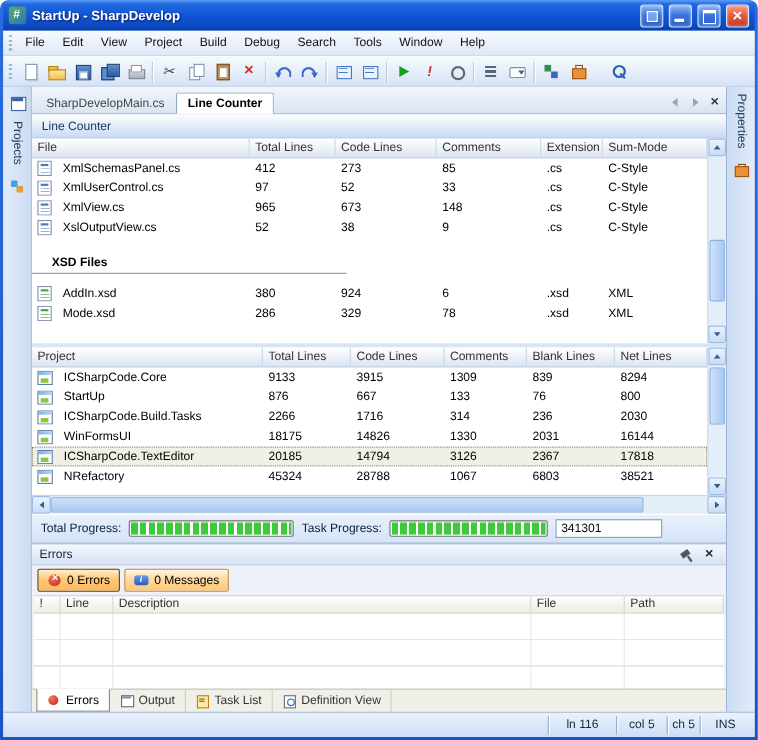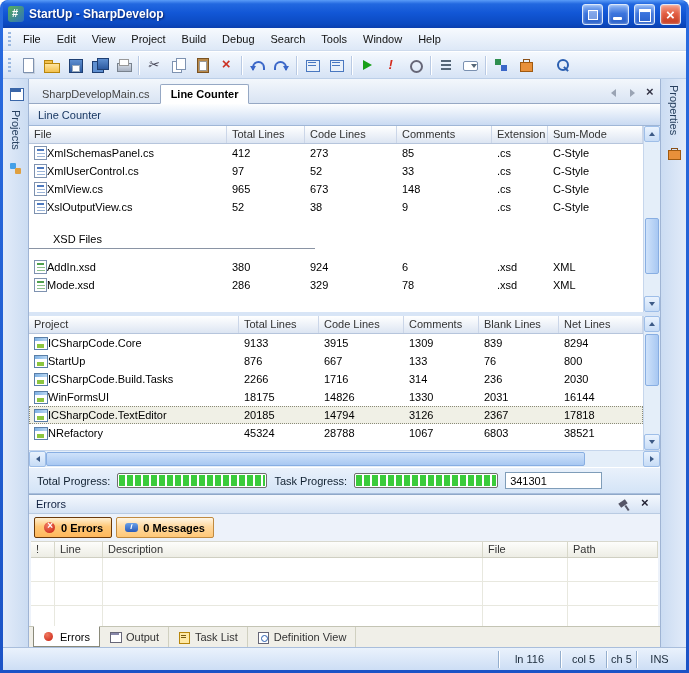--- a/index.html
+++ b/index.html
@@ -98,24 +98,24 @@
 .tarea{position:relative;flex:none;background:#fff}
 .tarea.files{height:186px}
 .tarea.projects{height:134px}
 .tinner{margin-right:17px;height:100%;overflow:hidden}
 .thead{display:grid;height:18px;background:linear-gradient(180deg,#fff,#e7edf6 70%,#dce5f2);border-bottom:1px solid #b6c5dc}
 .thead>div{padding:2px 5px;border-right:1px solid #cbd6e8;color:#333;white-space:nowrap;overflow:hidden}
 .trow{display:grid;height:18px;align-items:center}
 .trow>div{padding:0 5px;white-space:nowrap;overflow:hidden}
 .files .thead,.files .trow{grid-template-columns:198px 78px 92px 95px 56px 1fr}
 .projects .thead,.projects .trow{grid-template-columns:210px 80px 85px 75px 80px 1fr}
-.nm{display:flex;align-items:center;gap:0}
+.nm{display:flex;align-items:center;gap:10px}
 .trow.sel{background:#f0f0e6;outline:1px dotted #8a8a78;outline-offset:-1px}
 .sp12{height:13px}.sp8{height:9px}
-.group-row{height:20px;display:flex;align-items:flex-end;padding:0 0 3px 24px;font-weight:normal;width:286px;border-bottom:1px solid #8a94a4}
+.group-row{height:20px;display:flex;align-items:flex-end;padding:0 0 3px 18px;font-weight:bold;width:286px;border-bottom:1px solid #8a94a4}
 .fi{width:13px;height:14px;background:#fff;border:1px solid #7e92b0;position:relative;flex:none}
 .fi::before{content:"";position:absolute;left:2px;top:2px;width:7px;height:2px;background:#4d79bf}
 .fi::after{content:"";position:absolute;left:2px;top:6px;width:8px;height:5px;background:repeating-linear-gradient(180deg,#9ab4d8 0 1px,transparent 1px 3px)}
 .fi.xsd::before{background:#4fa04f}
 .fi.xsd::after{background:repeating-linear-gradient(180deg,#8cc08c 0 1px,transparent 1px 3px)}
 .pi{width:14px;height:13px;background:#fff;border:1px solid #5a7fa8;position:relative;flex:none}
 .pi::before{content:"";position:absolute;left:0;top:0;right:0;height:3px;background:linear-gradient(90deg,#7fb2e5,#b8d6f2)}
 .pi::after{content:"";position:absolute;left:2px;top:6px;width:7px;height:4px;background:#8cc63f}
 
 
@@ -145,21 +145,21 @@
 
 
 .errors{flex:1;display:flex;flex-direction:column;min-height:0;background:#edf2fa;border-top:1px solid #8fa8c8}
 .eheader{height:19px;flex:none;display:flex;align-items:center;padding:0 7px;color:#102040;background:linear-gradient(180deg,#f4f8fd,#d6e3f4);border-bottom:1px solid #b9cbe2}
 .eh-btns{margin-left:auto;display:flex;gap:6px}
 .ehb{width:15px;height:14px;position:relative}
 .ehb.pin::before{content:"";position:absolute;left:2px;top:4px;width:8px;height:5px;background:#556;transform:rotate(-35deg)}
 .ehb.pin::after{content:"";position:absolute;left:9px;top:8px;width:2px;height:6px;background:#556;transform:rotate(-35deg)}
 .ehb.xclose::before{content:"×";position:absolute;left:3px;top:-2px;font-size:13px;font-weight:bold;color:#223}
 .etools{height:27px;flex:none;display:flex;align-items:center;gap:4px;padding:0 5px}
-.toggle{height:21px;display:flex;align-items:center;gap:5px;padding:0 8px;border:1px solid #c08a40;border-radius:2px;background:linear-gradient(180deg,#fff6e4,#ffd9a0 45%,#ffc878);font-weight:bold}
+.toggle{height:21px;display:flex;align-items:center;gap:5px;padding:0 8px;border:1px solid #c08a40;border-radius:2px;background:linear-gradient(180deg,#fff6e4,#ffd9a0 45%,#ffc878);font-weight:normal}
 .toggle.first{border-color:#6b3a0a;background:linear-gradient(180deg,#ffefd0,#ffc878 45%,#ffb85c)}
 .sti{width:13px;height:13px;position:relative;flex:none}
 .sti::before,.sti::after{position:absolute;content:""}
 .st-err::before{left:1px;top:1px;width:11px;height:11px;border-radius:50%;background:radial-gradient(circle at 35% 30%,#f07a60,#c81e10)}
 .st-err::after{content:"×";left:4px;top:-1px;color:#fff;font-size:10px;font-weight:bold}
 .st-warn::before{left:0;top:1px;border-left:6px solid transparent;border-right:6px solid transparent;border-bottom:11px solid #ffc820}
 .st-warn::after{content:"!";left:5px;top:2px;font-size:8px;font-weight:bold;color:#000}
 .st-msg::before{left:0;top:2px;width:13px;height:9px;border-radius:3px;background:linear-gradient(180deg,#6aa0e8,#2a5ab8)}
 .st-msg::after{content:"i";left:5px;top:1px;font-size:8px;font-weight:bold;color:#fff}
 .egrid-head{display:grid;grid-template-columns:24px 48px 380px 85px 1fr;height:17px;flex:none;margin:0 2px;background:linear-gradient(180deg,#fdfdfb,#ededE5);border-top:1px solid #d8d8ce;border-bottom:1px solid #cfcfc2}

